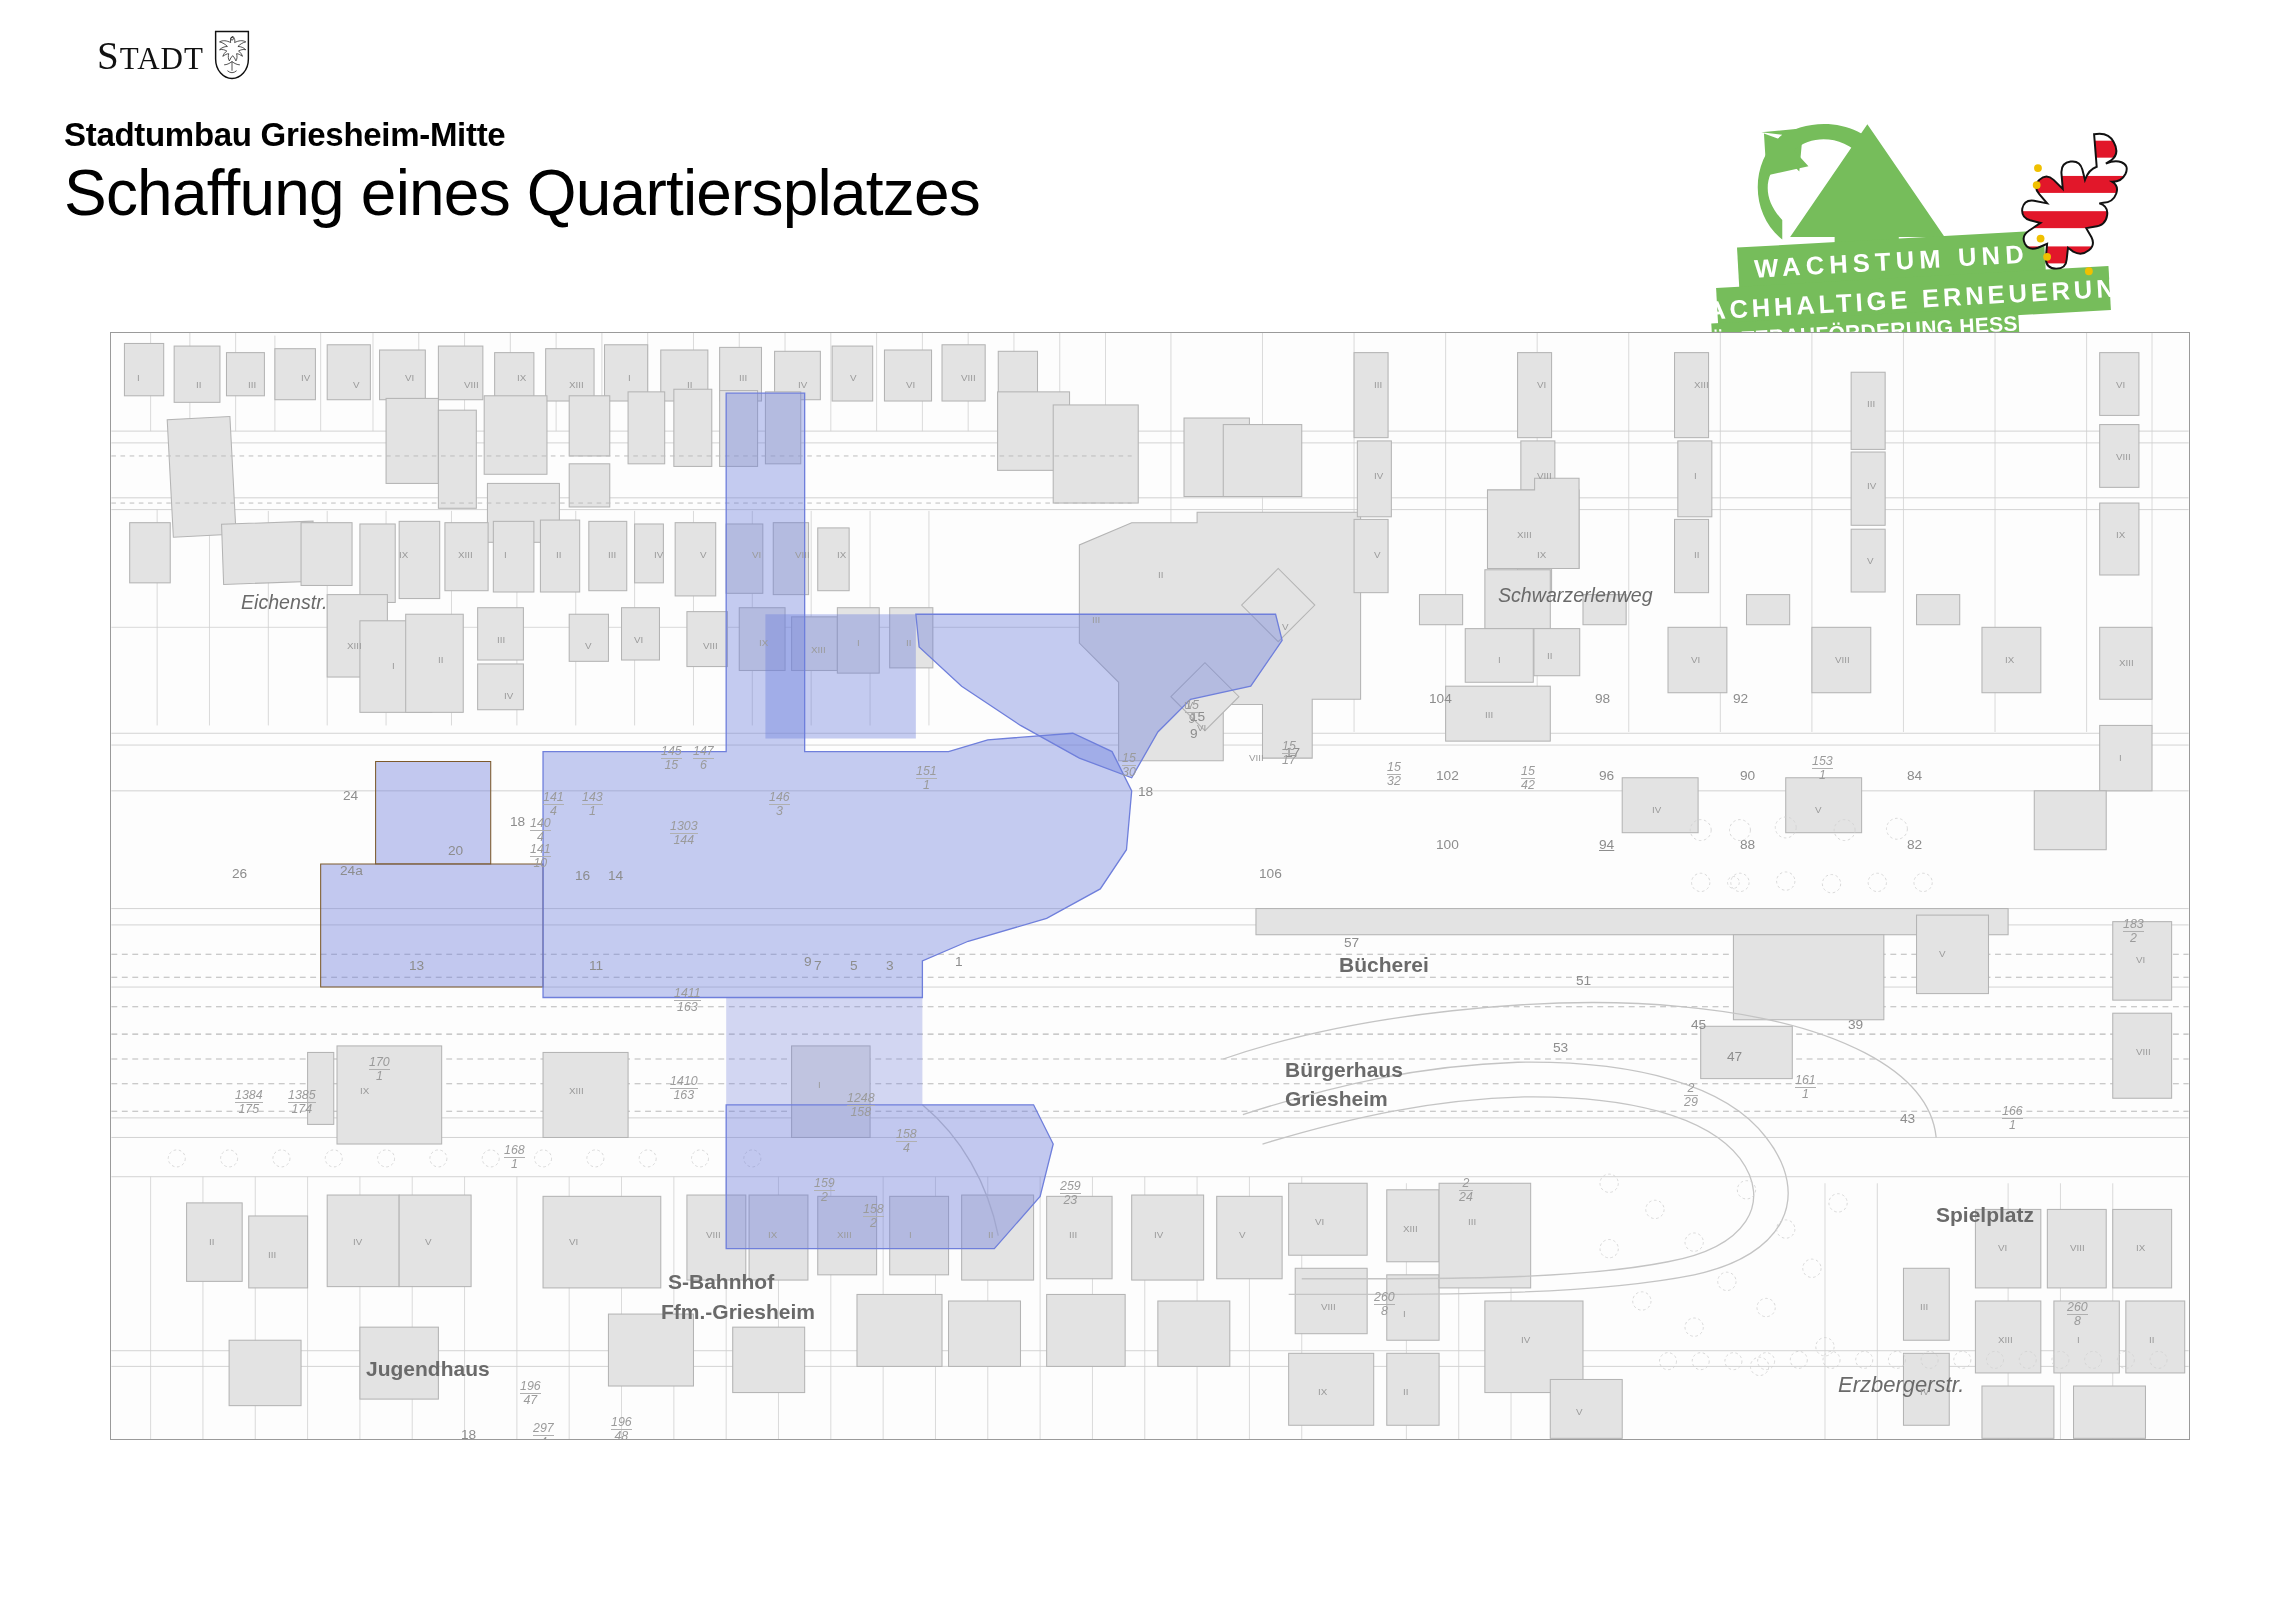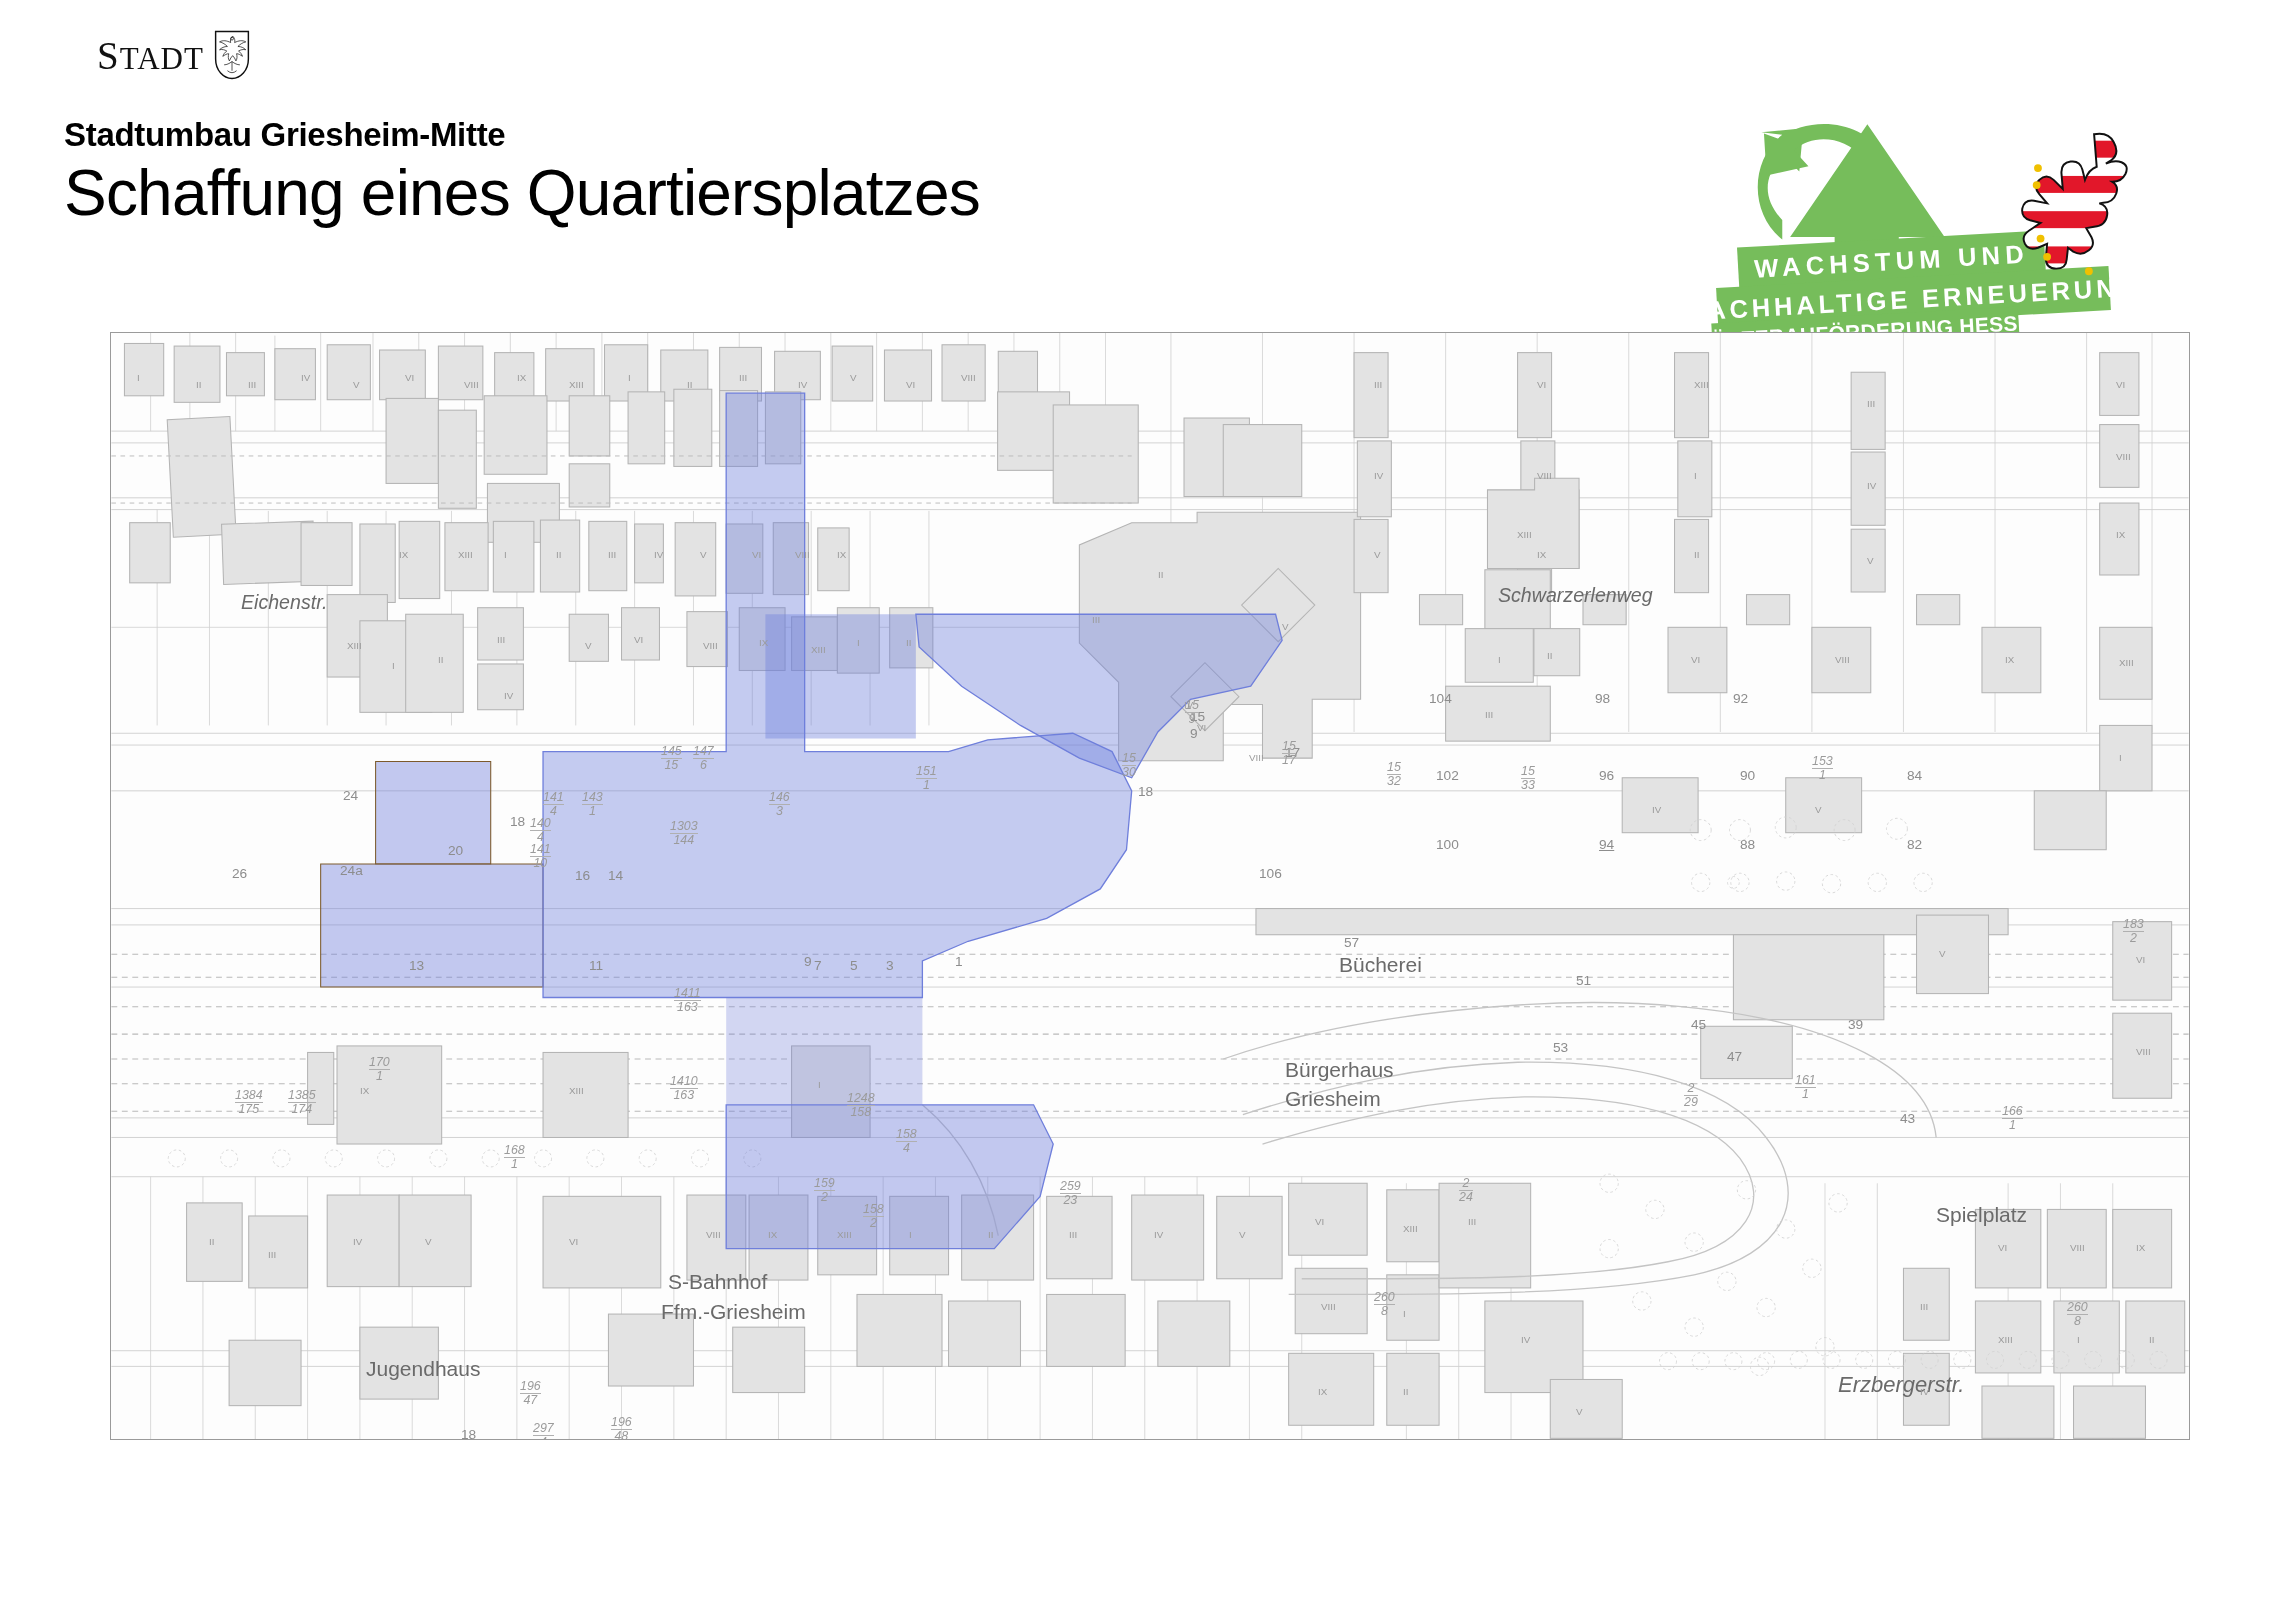--- a/index.html
+++ b/index.html
@@ -76,21 +76,21 @@
   .map-canvas{position:absolute;inset:0;}
   .map-canvas svg{display:block;}
 
   .maplabel{
     position:absolute;
     font-family:"Liberation Sans", sans-serif;
     color:#6e6e6e;white-space:nowrap;
     pointer-events:none;
   }
   .street{font-style:italic;font-size:19.6px;color:#6a6a6a;}
-  .poi{font-size:21px;color:#6a6a6a;}
+  .poi{font-size:21px;color:#6a6a6a;font-weight:bold;}
   .hnum{font-size:13.7px;color:#8d8d8d;}
   .hnum-sm{font-size:9.8px;color:#9b9b9b;}
   .frac{font-size:12.4px;color:#9b9b9b;font-style:italic;text-align:center;line-height:1.0;}
   .frac .n{display:block;border-bottom:0.7px solid #b0b0b0;padding-bottom:0.7px;}
 
   
   .footer{position:absolute;left:0;top:1469px;width:2295px;height:154px;}
 </style>
 </head>
 <body>
@@ -691,21 +691,21 @@
         <div class="maplabel hnum-sm" style="left: 1809px; top: 1053px;">IV</div>
         <div class="maplabel hnum-sm" style="left: 1828px; top: 615px;">V</div>
         <div class="maplabel hnum-sm" style="left: 2025px; top: 621px;">VI</div>
         <div class="maplabel hnum-sm" style="left: 2025px; top: 713px;">VIII</div>
       </div>
     <div id="frac-layer">
         <div class="maplabel frac" style="left: 1074px; top: 366px;"><span class="n">15</span><span>9</span></div>
         <div class="maplabel frac" style="left: 1011px; top: 419px;"><span class="n">15</span><span>30</span></div>
         <div class="maplabel frac" style="left: 1171px; top: 407px;"><span class="n">15</span><span>17</span></div>
         <div class="maplabel frac" style="left: 1276px; top: 428px;"><span class="n">15</span><span>32</span></div>
-        <div class="maplabel frac" style="left: 1410px; top: 432px;"><span class="n">15</span><span>33</span></div>
+        <div class="maplabel frac" style="left: 1410px; top: 432px;"><span class="n">15</span><span>42</span></div>
         <div class="maplabel frac" style="left: 1701px; top: 422px;"><span class="n">153</span><span>1</span></div>
         <div class="maplabel frac" style="left: 2012px; top: 585px;"><span class="n">183</span><span>2</span></div>
         <div class="maplabel frac" style="left: 1684px; top: 741px;"><span class="n">161</span><span>1</span></div>
         <div class="maplabel frac" style="left: 1891px; top: 772px; text-align: center;"><span class="n">166</span><span>1</span></div>
         <div class="maplabel frac" style="left: 258px; top: 723px;"><span class="n">170</span><span>1</span></div>
         <div class="maplabel frac" style="left: 124px; top: 756px;"><span class="n">1384</span><span>175</span></div>
         <div class="maplabel frac" style="left: 177px; top: 756px;"><span class="n">1385</span><span>174</span></div>
         <div class="maplabel frac" style="left: 393px; top: 811px;"><span class="n">168</span><span>1</span></div>
         <div class="maplabel frac" style="left: 563px; top: 654px;"><span class="n">1411</span><span>163</span></div>
         <div class="maplabel frac" style="left: 559px; top: 742px;"><span class="n">1410</span><span>163</span></div>

